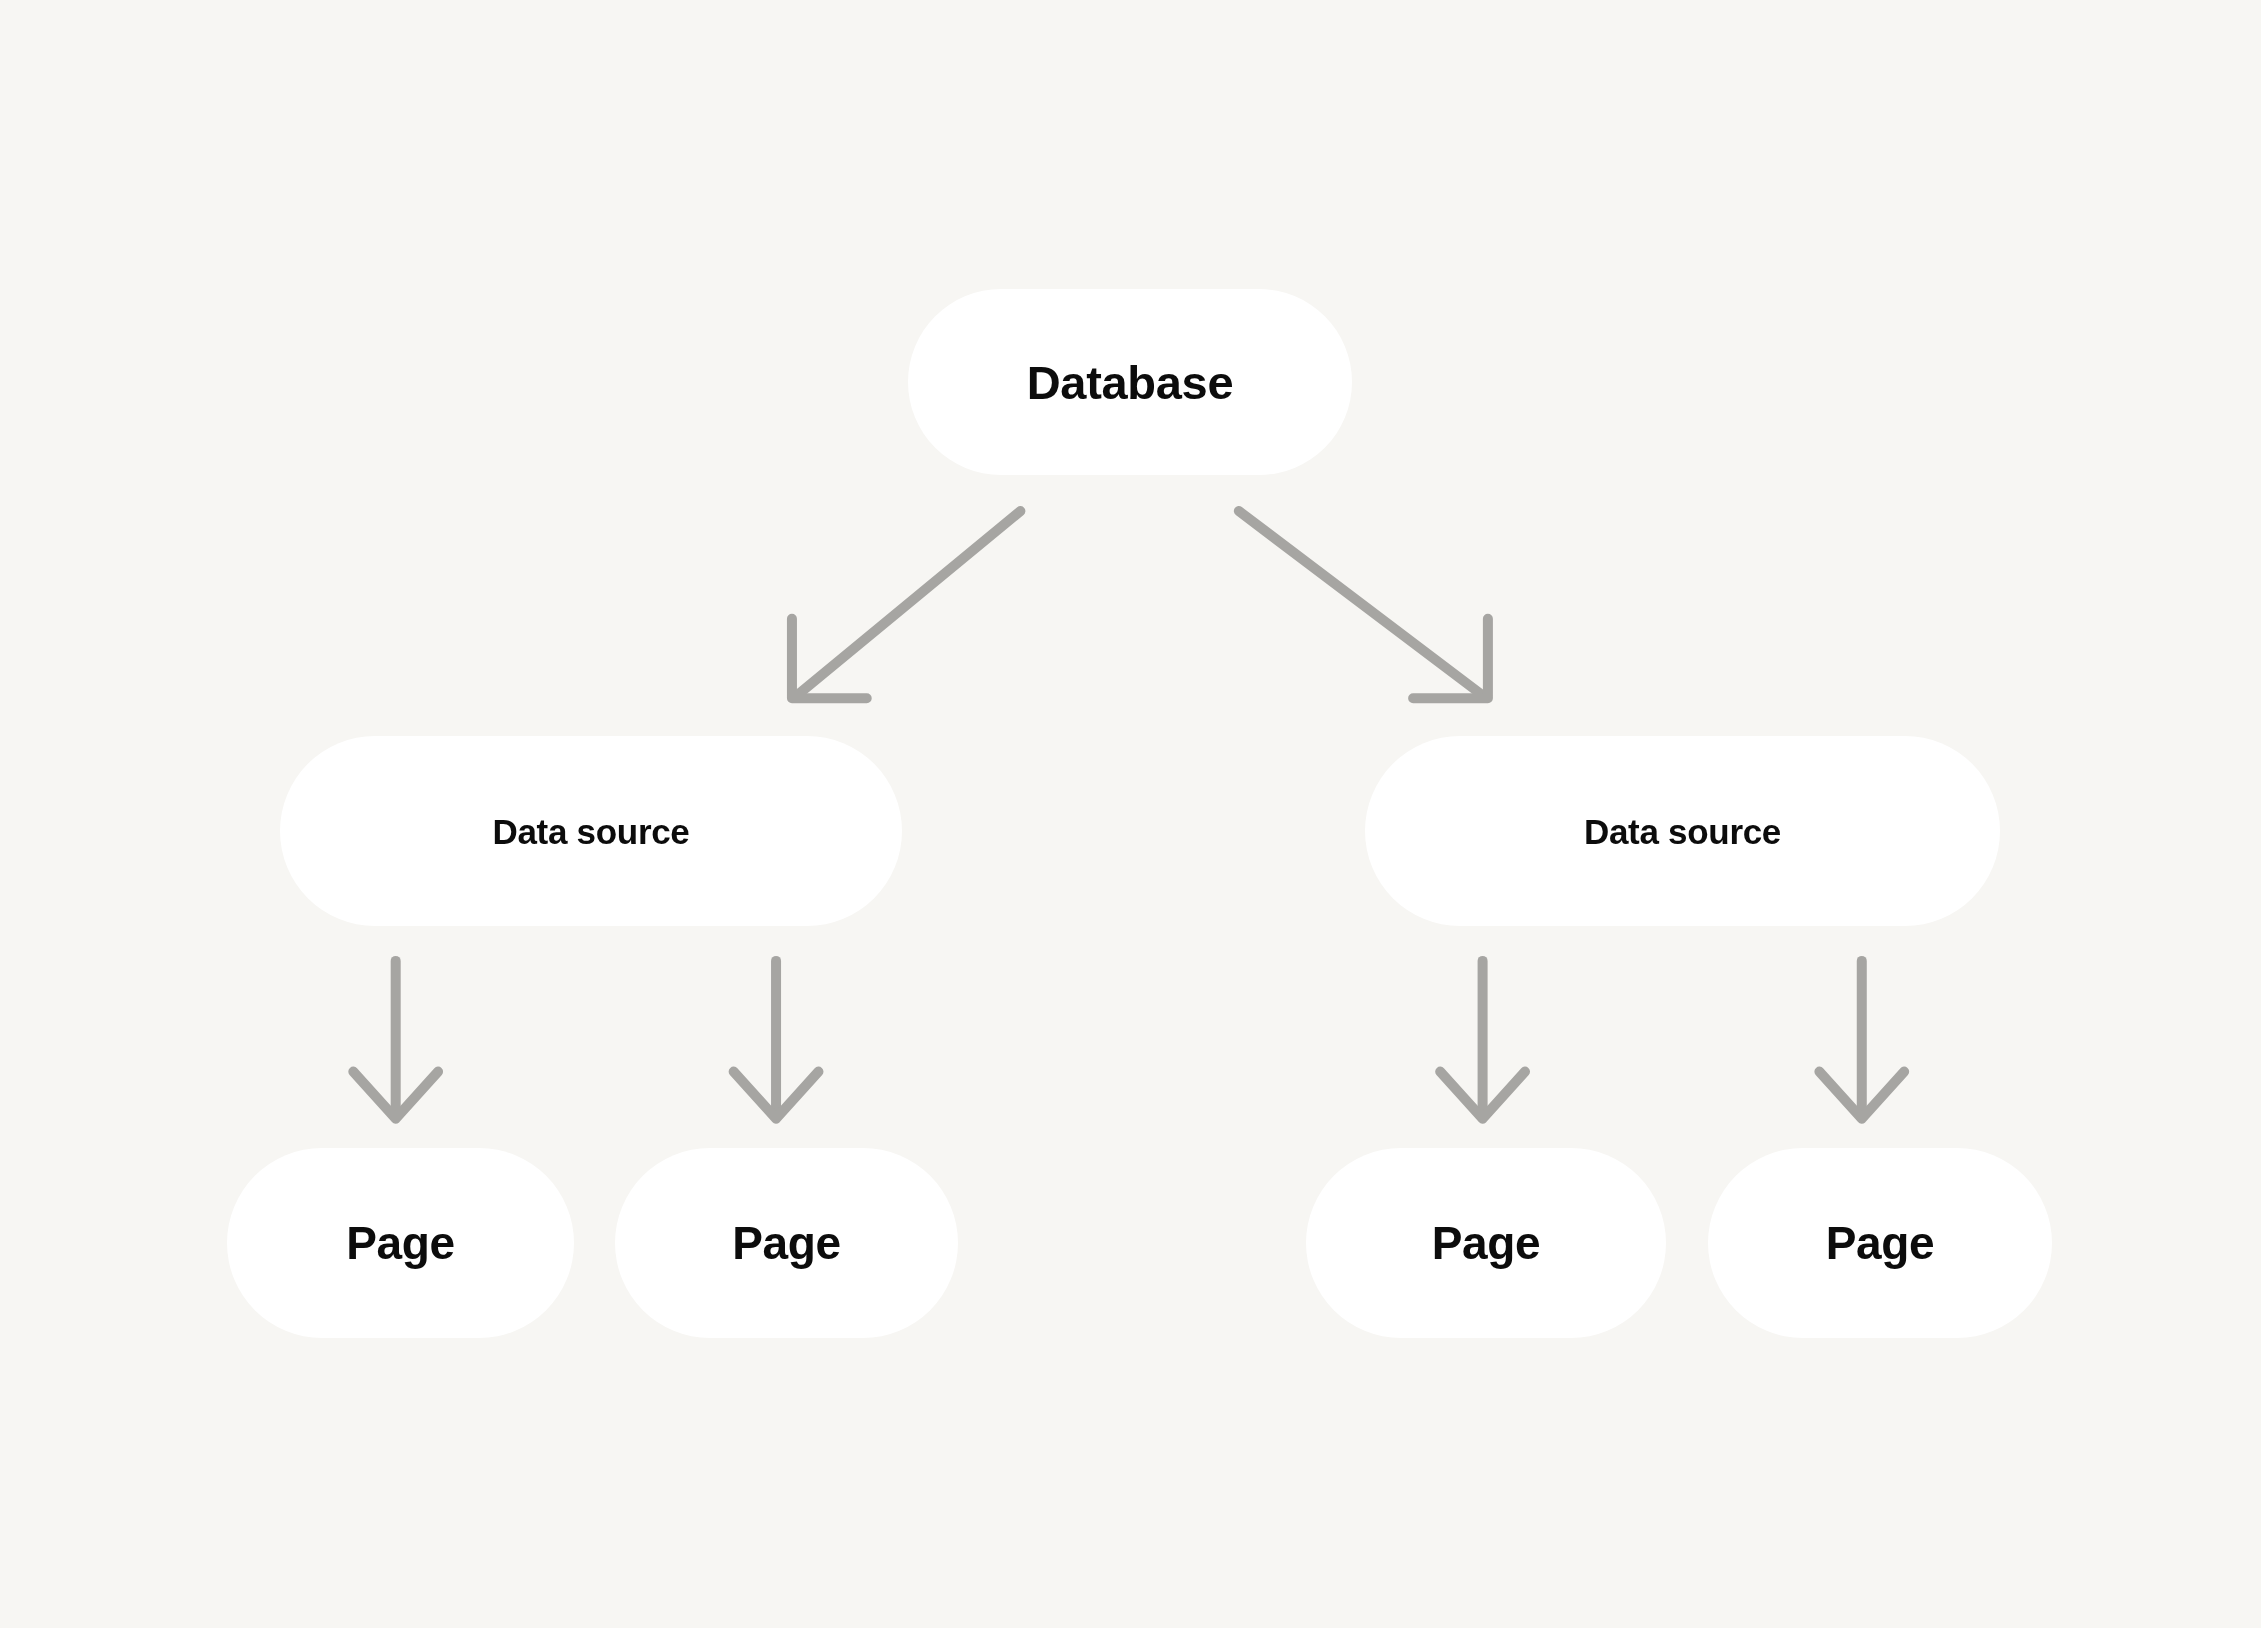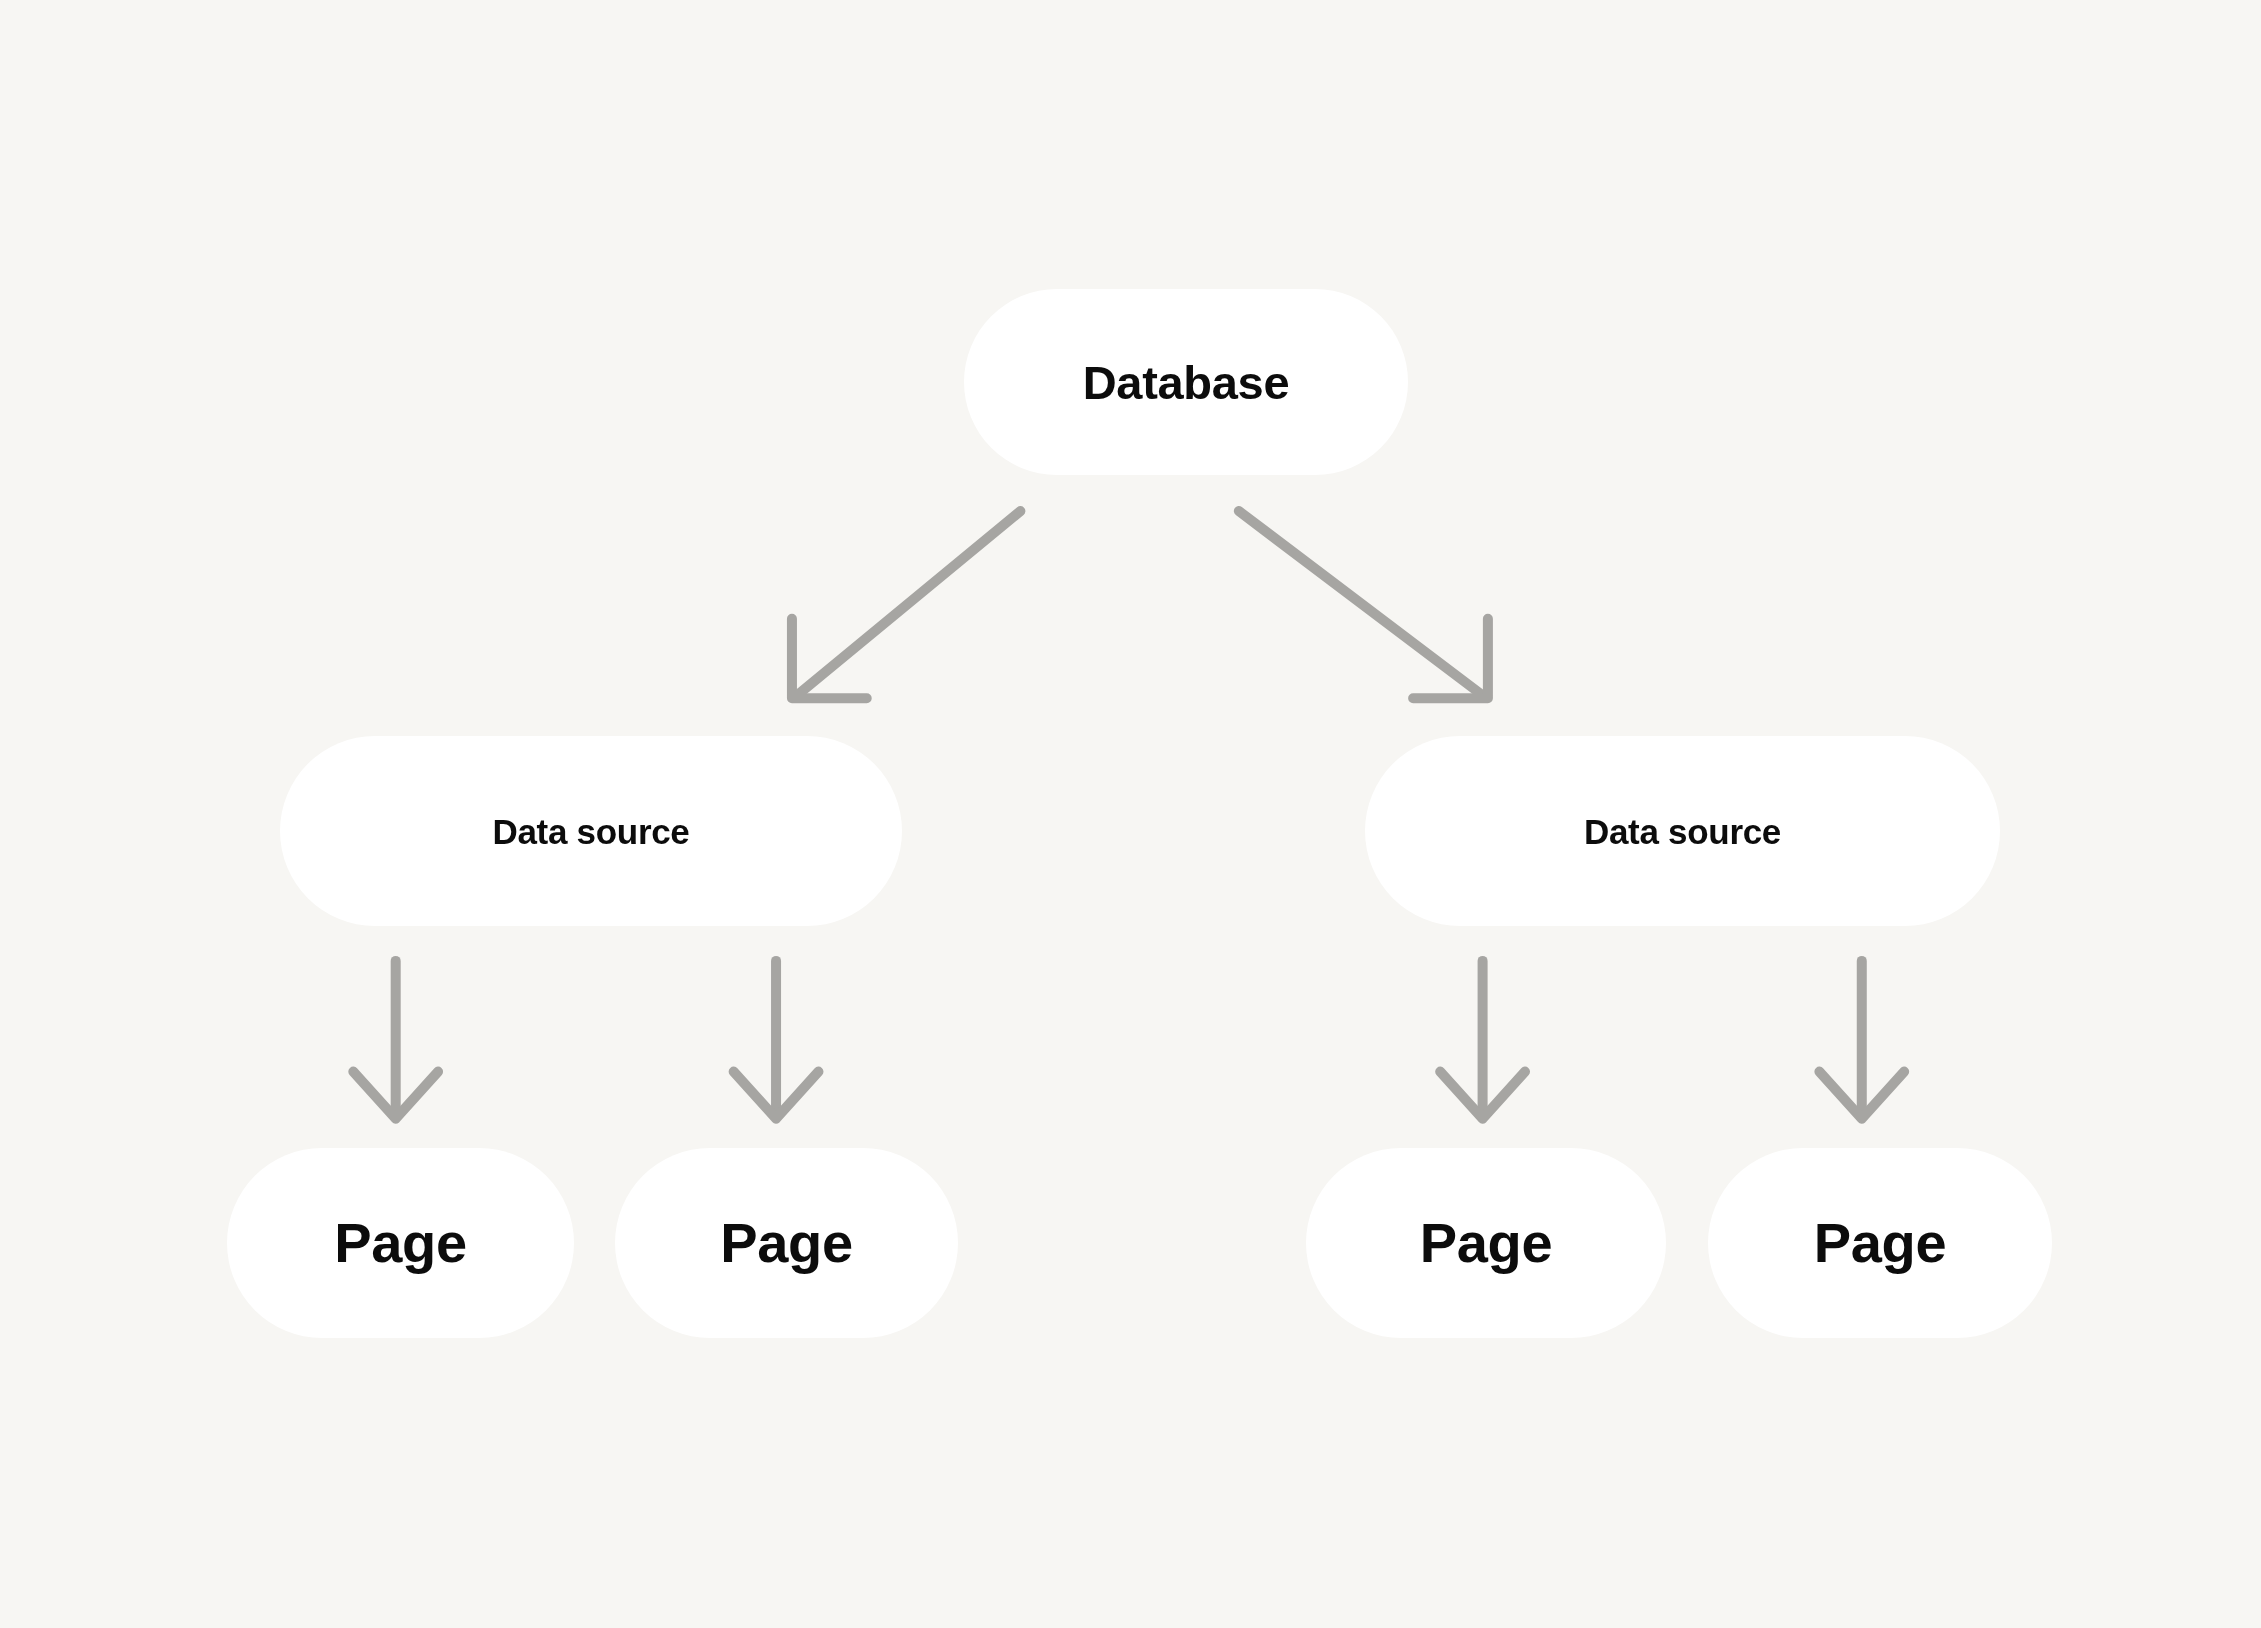--- a/index.html
+++ b/index.html
@@ -56,21 +56,21 @@
     user-select: none;
   }
 
   .node-label {
     display: block;
     line-height: 1;
   }
 
   
   .node--database {
-    left: 964px;
+    left: 908px;
     top: 289px;
     width: 444px;
     height: 186px;
     border-radius: 93px;
     font-size: 47px;
   }
 
   
   .node--datasource {
     top: 736px;
@@ -80,21 +80,21 @@
     font-size: 35px;
   }
   .node--ds-left  { left: 280px; }
   .node--ds-right { left: 1365px; width: 635px; }
 
   
   .node--page {
     top: 1148px;
     height: 190px;
     border-radius: 95px;
-    font-size: 56px;
+    font-size: 46px;
   }
   .node--page-1 { left: 227px;  width: 347px; }
   .node--page-2 { left: 615px; width: 343px; }
   .node--page-3 { left: 1306px; width: 360px; }
   .node--page-4 { left: 1708px; width: 344px; }
 
   .edge-path {
     fill: none;
     stroke: #A6A5A2;
     stroke-width: 17;

